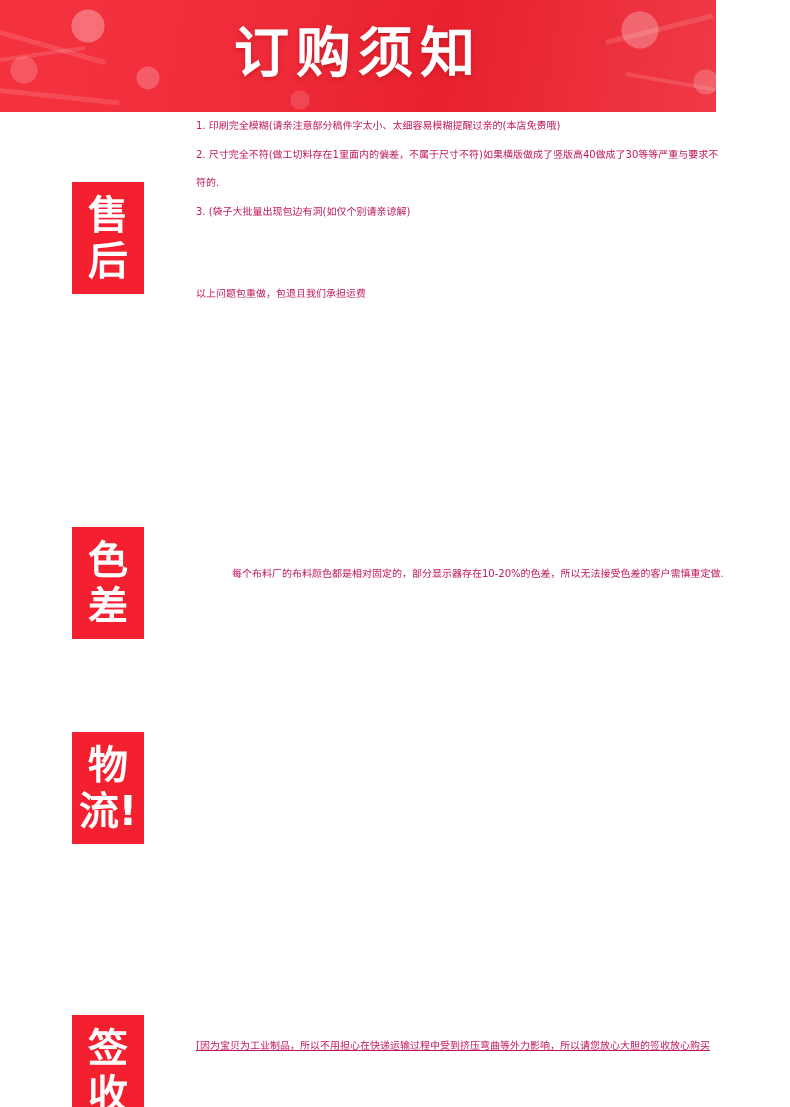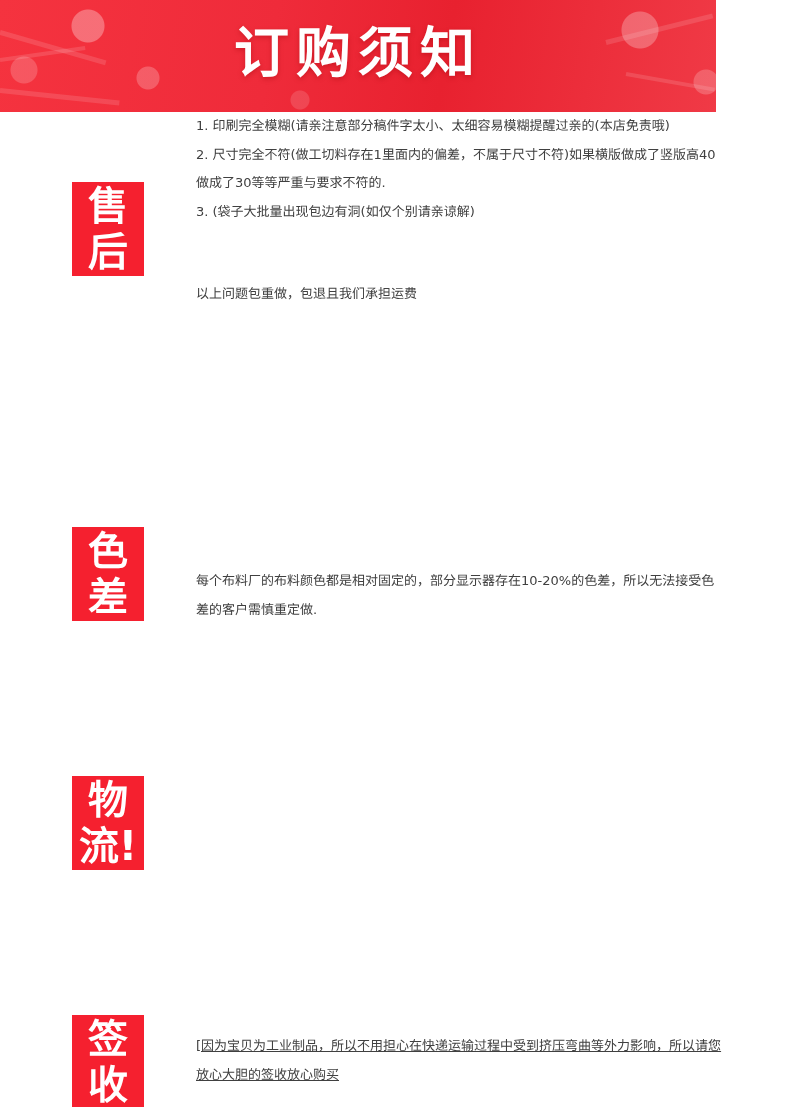--- a/index.html
+++ b/index.html
@@ -71,49 +71,49 @@
   .tag {
     position: absolute;
     left: 72px;
     width: 72px;
     background: #f5202f;
     color: #ffffff;
     font-weight: bold;
     font-size: 40px;
     line-height: 46px;
     text-align: center;
-    padding: 1px 0;
+    padding: 10px 0;
     box-sizing: border-box;
     letter-spacing: 0;
     font-family: "DejaVu Sans", "Liberation Sans", sans-serif;
     white-space: pre-line;
   }
   .para {
     position: absolute;
     left: 196px;
     width: 530px;
-    font-size: 13px;
+    font-size: 10px;
     line-height: 28.5px;
-    color: #404040;
+    color: #be185d;
     white-space: pre-line;
     font-family: "DejaVu Sans", "Liberation Sans", sans-serif;
   }
 
   
   #sec-after  { top: 0; height: 290px; }
   #sec-after .tag  { top: 70px; }
   #sec-after .para { top: 0px; }
   #sec-after .para.second { top: 168px; }
 
   #sec-color  { top: 300px; height: 230px; }
   #sec-color .tag  { top: 115px; }
-  #sec-color .para { top: 155px; }
+  #sec-color .para { top: 148px; margin-left: 36px; }
 
   #sec-logistics { top: 530px; height: 300px; }
-  #sec-logistics .tag  { top: 90px; margin-top: 44px; }
+  #sec-logistics .tag  { top: 90px; }
   #sec-logistics .para { top: 85px; }
 
   #sec-sign { top: 830px; height: 230px; }
   #sec-sign .tag  { top: 45px; }
   #sec-sign .para { top: 90px; text-decoration: underline; }
 </style>
 </head>
 <body>
 
 <div class="banner" style="--accent: #ef2b3a;">

